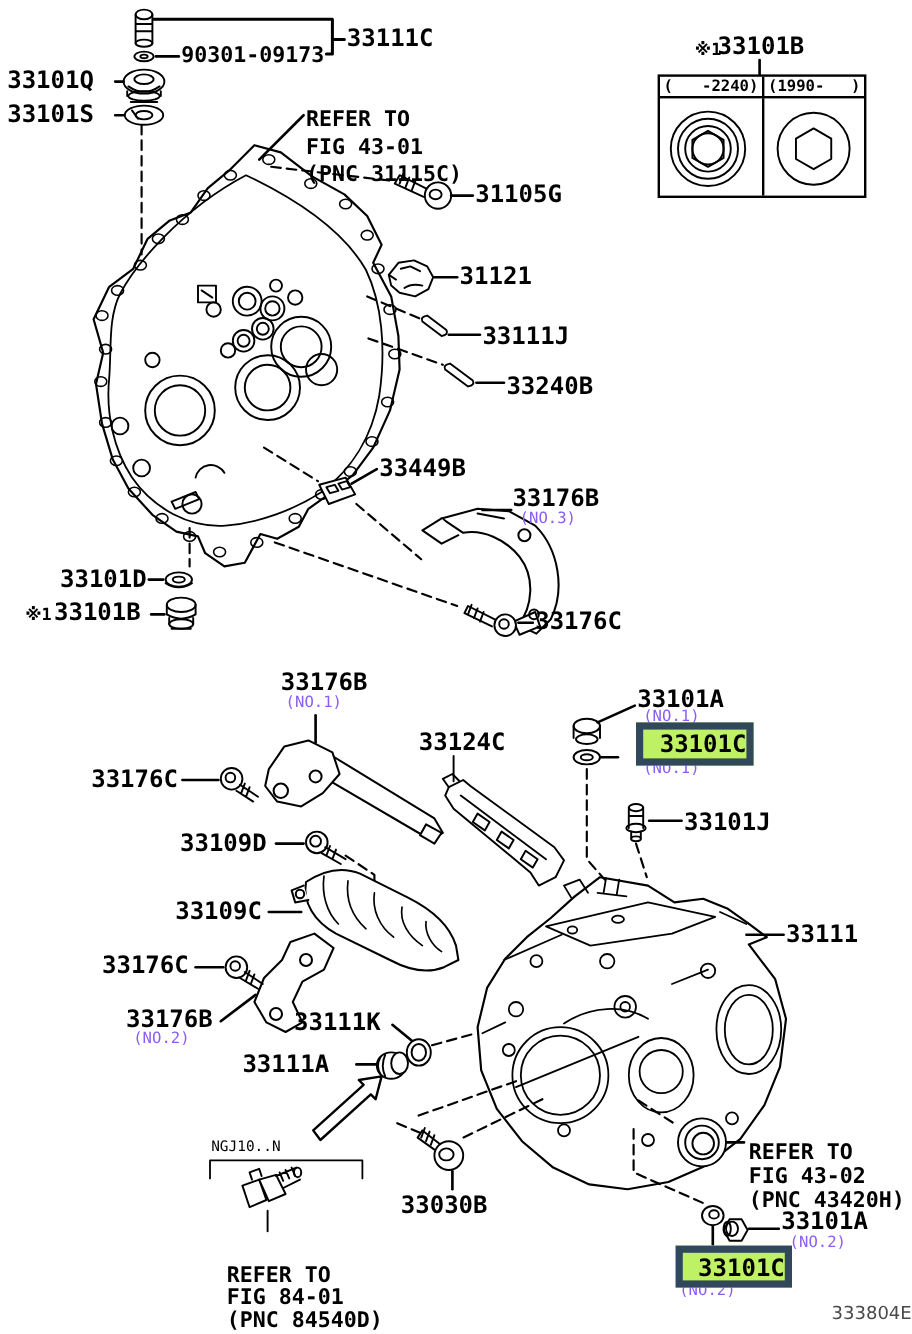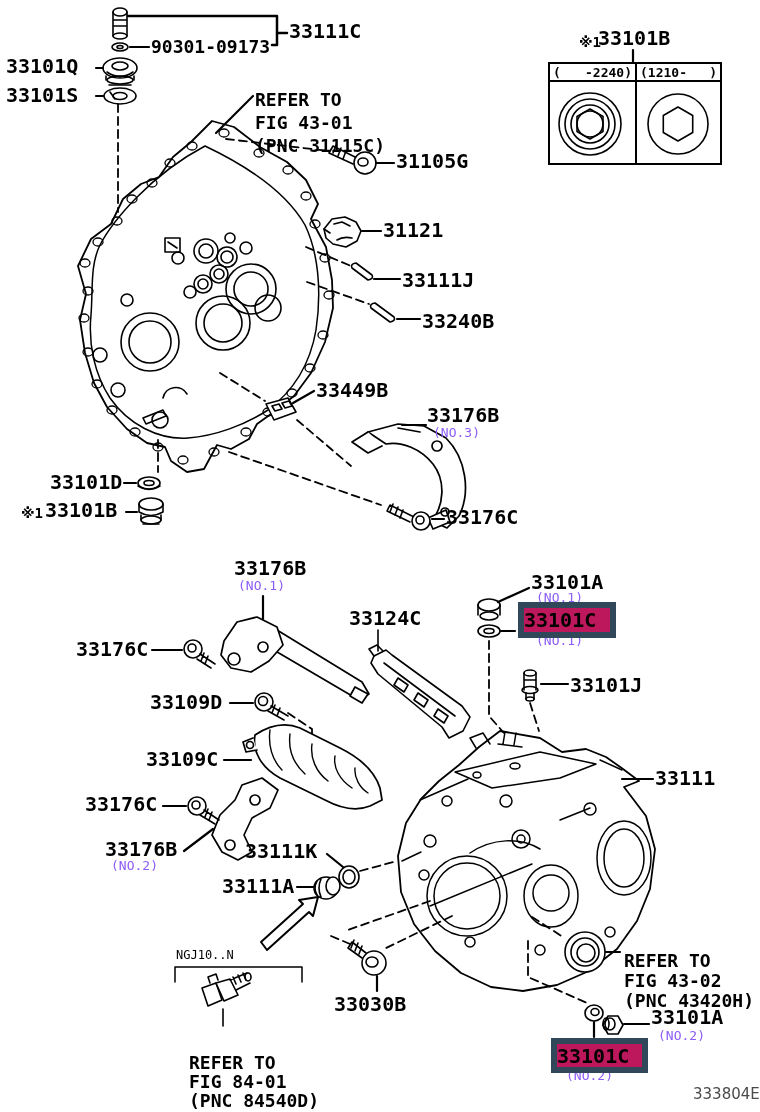--- a/index.html
+++ b/index.html
@@ -15,23 +15,23 @@
   .behind{z-index:1;}
   .note{position:absolute;font-weight:bold;font-size:18px;line-height:23px;color:#000;
         white-space:nowrap;z-index:2;margin-top:25px;}
   .note.tight{line-height:19px;}
   .note.mid{line-height:20px;}
   .tiny{position:absolute;font-size:12px;line-height:13px;color:#000;z-index:2;}
   .star{position:absolute;font-weight:bold;font-size:14px;line-height:16px;color:#000;z-index:2;
         font-family:"DejaVu Sans Mono","DejaVu Sans",monospace;}
   .code{position:absolute;font-family:"DejaVu Sans","Liberation Sans",sans-serif;
         font-size:15px;color:#4a4a4a;z-index:2;}
-  .hlbox{position:absolute;z-index:3;background:#be185d;border:6px solid #31485a;box-sizing:border-box;
-         display:flex;align-items:center;justify-content:flex-start;
-         font-weight:bold;font-size:20px;color:#000;}
+  .hlbox{position:absolute;z-index:3;background:#bef264;border:6px solid #31485a;box-sizing:border-box;
+         display:flex;align-items:center;justify-content:flex-end;
+         font-weight:bold;font-size:20px;color:#000;margin-left:12px;}
   .vtable{position:absolute;left:548px;top:62px;width:174px;height:103px;border:2px solid #000;
           box-sizing:border-box;display:grid;grid-template-columns:1fr 1fr;grid-template-rows:18px 1fr;
           z-index:2;background:transparent;}
   .vtable .hcell{border-bottom:2px solid #000;display:flex;justify-content:space-between;
                  align-items:center;padding:0 3px;font-weight:bold;font-size:13px;}
   .vtable .rightcol{border-left:2px solid #000;}
 </style>
 </head>
 <body>
 
@@ -375,21 +375,21 @@
 </div>
 
 <div class="star" style="left:579px;top:34px">※1</div>
 <div class="plabel" style="left:598px;top:28px">33101B</div>
 <div class="vtable">
   <div class="hcell">
     <span>(</span>
     <span>-2240)</span>
   </div>
   <div class="hcell rightcol">
-    <span>(1210-</span>
+    <span>(1990-</span>
     <span>)</span>
   </div>
   <div></div>
   <div class="rightcol"></div>
 </div>
 
 <div class="plabel" style="left:396px;top:151px">31105G</div>
 <div class="plabel" style="left:383px;top:220px">31121</div>
 <div class="plabel" style="left:402px;top:270px">33111J</div>
 <div class="plabel" style="left:422px;top:311px">33240B</div>
@@ -414,21 +414,21 @@
 </div>
 <div class="sub behind" style="left:536px;top:634px">(NO.1)</div>
 <div class="plabel" style="left:570px;top:675px">33101J</div>
 
 <div class="plabel" style="left:146px;top:749px">33109C</div>
 <div class="plabel" style="left:655px;top:768px">33111</div>
 <div class="plabel" style="left:85px;top:794px">33176C</div>
 <div class="plabel" style="left:105px;top:839px">33176B</div>
 <div class="sub" style="left:111px;top:859px">(NO.2)</div>
 <div class="plabel" style="left:245px;top:841px">33111K</div>
-<div class="plabel" style="left:222px;top:876px">33111A</div>
+<div class="plabel" style="left:202px;top:876px">33111A</div>
 
 <div class="tiny" style="left:176px;top:949px">NGJ10..N</div>
 <div class="plabel" style="left:334px;top:994px">33030B</div>
 
 <div class="note tight" style="left:189px;top:1028px">
   <div>REFER TO</div>
   <div>FIG 84-01</div>
   <div>(PNC 84540D)</div>
 </div>
 

